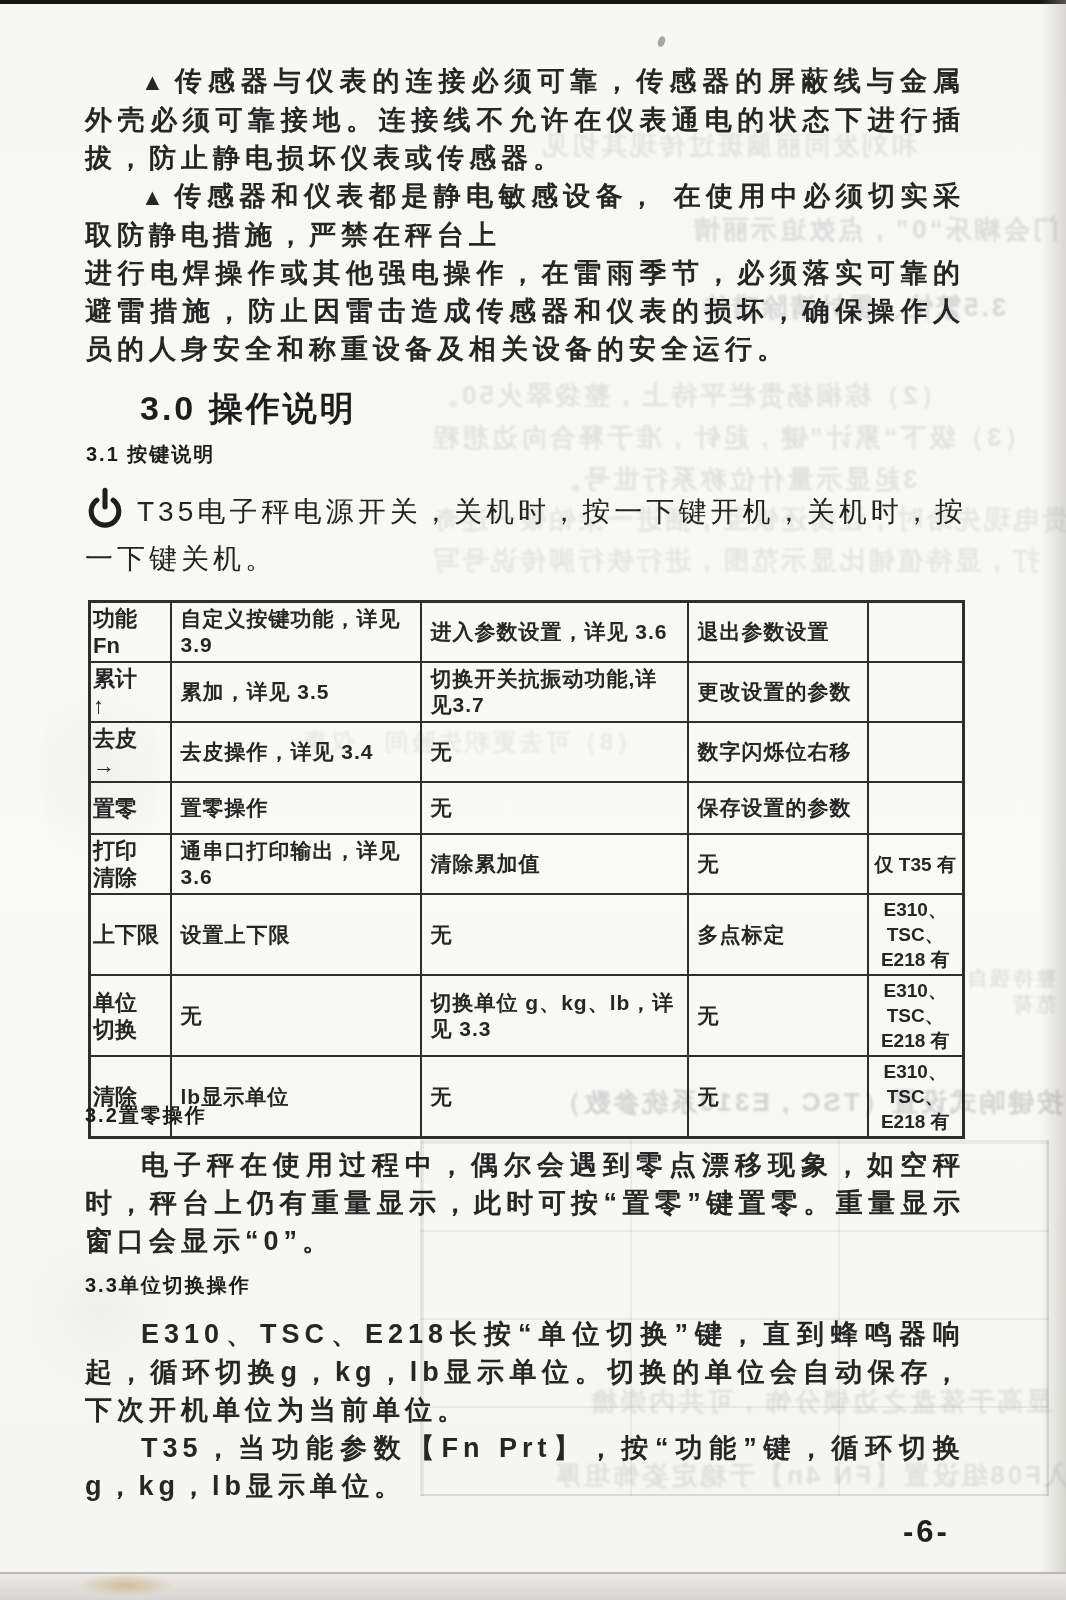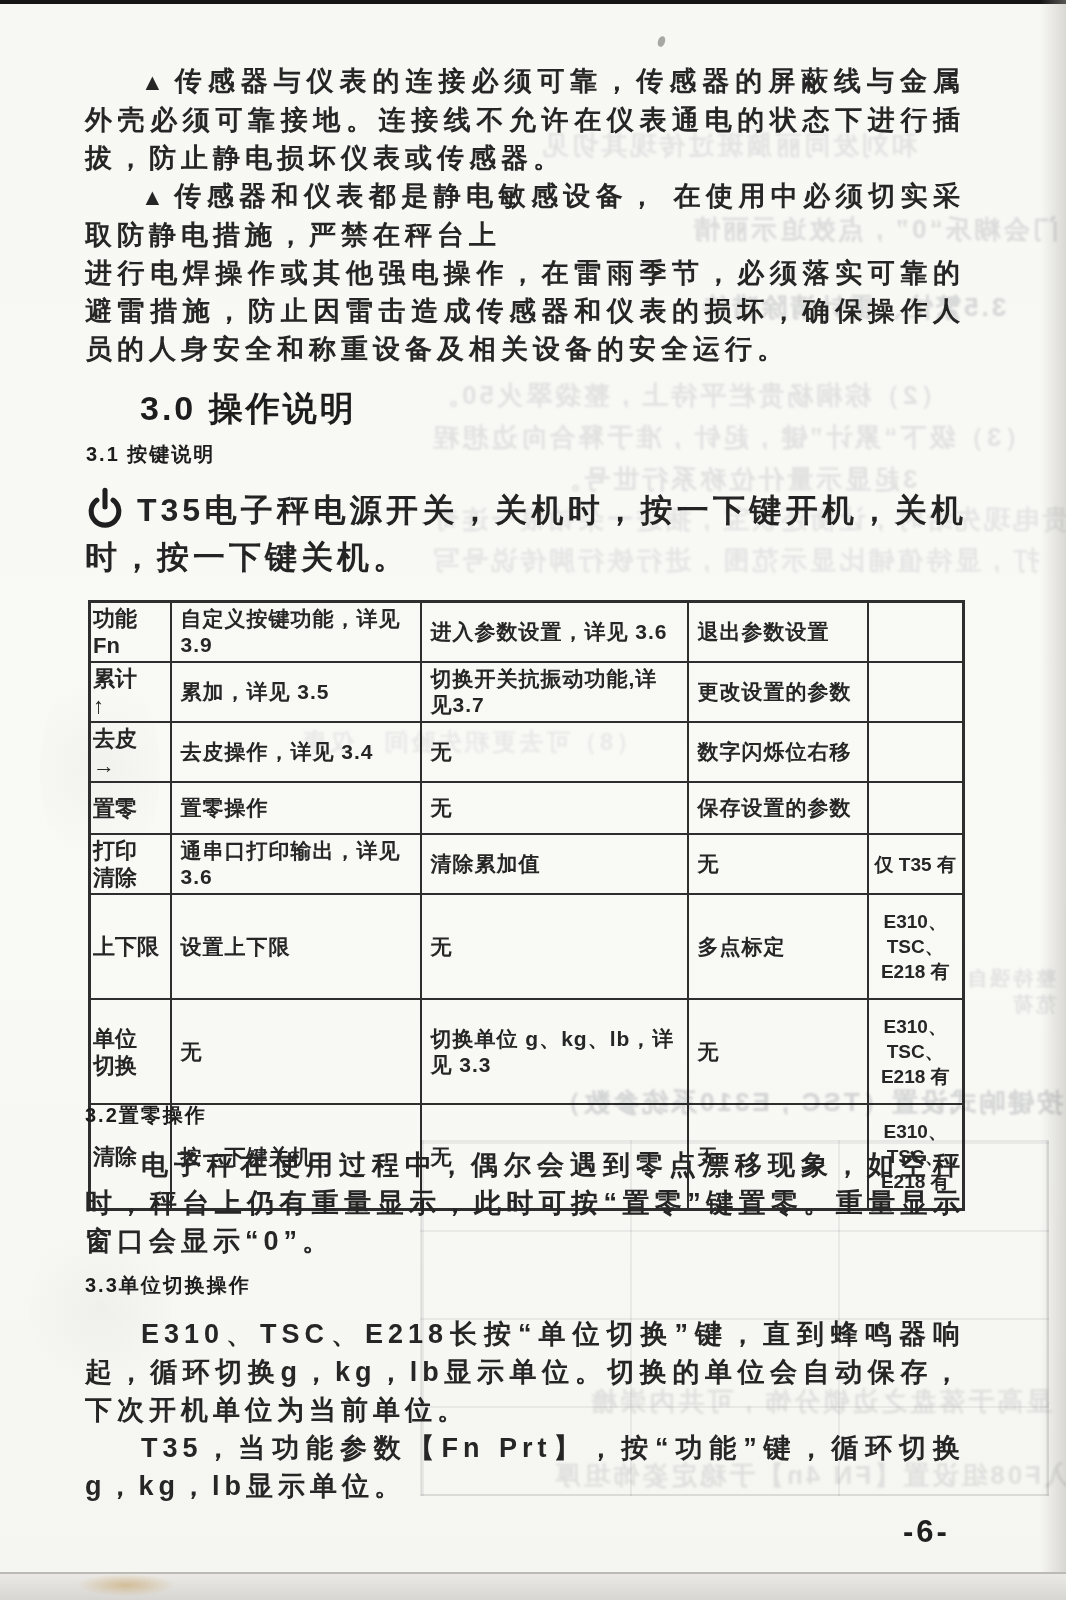--- a/index.html
+++ b/index.html
@@ -9,31 +9,31 @@
     font-family:"Liberation Sans","DejaVu Sans",sans-serif;color:#242424;
   }
   .abs{position:absolute;}
   
   .txt{font-size:27px;line-height:38px;letter-spacing:5px;font-weight:600;
        text-align:justify;margin:0;color:#262626;}
   .indent{text-indent:56px;}
   .tri{font-size:23px;letter-spacing:2px;margin-right:8px;}
   .h1{font-size:34px;font-weight:700;letter-spacing:3px;margin:0;color:#1d1d1d;}
   .h2{font-size:20px;font-weight:700;letter-spacing:2px;margin:0;color:#1d1d1d;}
-  .powerline{font-size:32px;line-height:47px;letter-spacing:4px;font-weight:700;margin:0;text-align:justify;}
+  .powerline{font-size:28px;line-height:47px;letter-spacing:4px;font-weight:400;margin:0;text-align:justify;}
   .power-svg{width:40px;height:42px;vertical-align:-8px;margin-right:12px;}
   
   table.keys{position:absolute;left:88px;top:600px;border-collapse:collapse;table-layout:fixed;
              font-weight:600;color:#262626;background:transparent;}
   table.keys,.keys th,.keys td{border:2px solid #2e2e2e;}
   table.keys{border-width:3px;}
   .keys th{font-size:21px;line-height:27px;font-weight:700;text-align:center;padding:2px 2px;}
   .keycell{font-size:22px;line-height:27px;padding:2px 2px;}
   .fcell{font-size:21px;line-height:26px;letter-spacing:1px;padding:2px 9px;text-align:left;vertical-align:middle;}
-  .notecell{font-size:19px;line-height:25px;text-align:center;padding:14px 3px;vertical-align:middle;}
+  .notecell{font-size:19px;line-height:25px;text-align:center;padding:2px 3px;vertical-align:middle;}
   .keys tr:nth-child(1){height:55px;} .keys tr:nth-child(2){height:56px;}
   .keys tr:nth-child(3){height:50px;} .keys tr:nth-child(4){height:52px;}
   .keys tr:nth-child(5){height:18px;} .keys tr:nth-child(6){height:48px;}
   .keys tr:nth-child(7){height:48px;} .keys tr:nth-child(8){height:57px;}
   .keys tr:nth-child(9){height:66px;}
   
   .topbar{position:absolute;top:0;left:0;width:1066px;height:4px;background:#161616;}
   .edge{position:absolute;top:0;right:0;width:26px;height:1600px;
         background:linear-gradient(to left,rgba(176,174,168,.42),rgba(176,174,168,0));}
   .bed{position:absolute;left:0;top:1572px;width:1066px;height:28px;
@@ -166,21 +166,21 @@
       <td class="fcell">无</td>
       <td class="fcell">切换单位 g、kg、lb，详见 3.3</td>
       <td class="fcell">无</td>
       <td class="notecell">E310、TSC、E218 有</td>
     </tr>
     <tr>
       <td class="keycell">
             <div>清除</div>
             <div></div>
           </td>
-      <td class="fcell">按一下键关机</td>
+      <td class="fcell">lb显示单位</td>
       <td class="fcell">无</td>
       <td class="fcell">无</td>
       <td class="notecell">E310、TSC、E218 有</td>
     </tr>
   </tbody>
     </table>
 
   <h2 class="h2 abs" style="left:85px;top:1102px;">3.2置零操作</h2>
   <p class="txt indent abs" style="left:85px;top:1146px;width:880px;">电子秤在使用过程中，偶尔会遇到零点漂移现象，如空秤时，秤台上仍有重量显示，此时可按“置零”键置零。重量显示窗口会显示“0”。</p>
 

